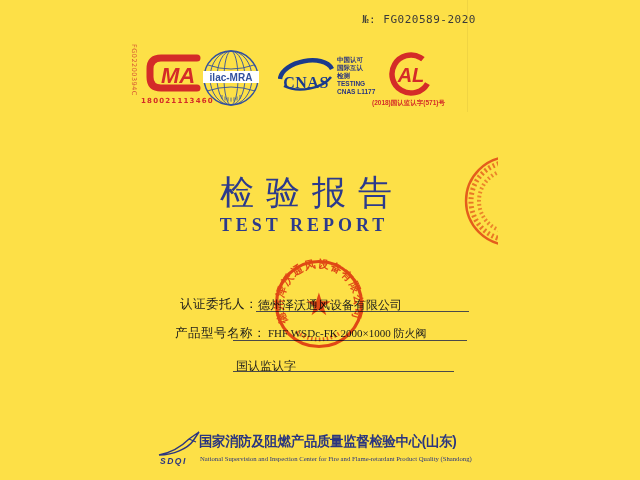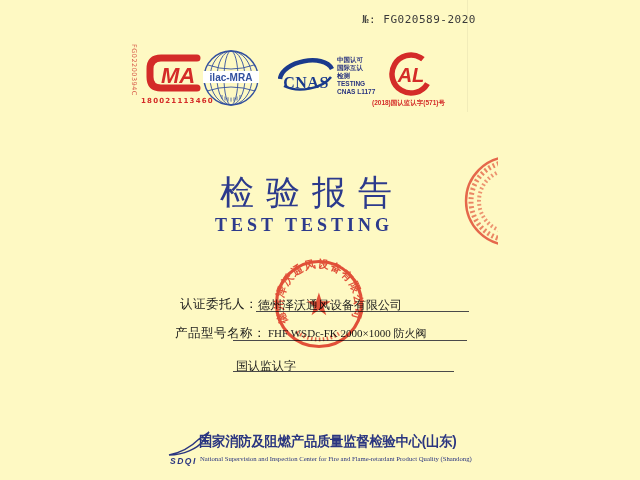--- a/index.html
+++ b/index.html
@@ -1,17 +1,17 @@
 <!DOCTYPE html>
 <html><head>
 <meta charset="utf-8">
 <style>
   html,body{margin:0;padding:0;background:#e8e8e8;}
   #page{
-    position:relative;width:640px;height:480px;background:#fef9c3;
+    position:relative;width:640px;height:480px;background:#fde047;
     font-family:"Liberation Serif","DejaVu Serif",serif;overflow:hidden;
     box-shadow:0 0 4px rgba(0,0,0,.2);
   }
   .abs{position:absolute;}
   .report-no{left:362px;top:13px;font-size:11px;color:#3a3a3a;letter-spacing:.5px;
     font-family:"DejaVu Sans Mono",monospace;}
   .side-code{left:130px;top:44px;font-size:6.5px;color:#cf3a30;opacity:.85;
     writing-mode:vertical-rl;letter-spacing:.5px;font-family:"DejaVu Sans",sans-serif;}
   .cma-wrap{left:145px;top:52px;}
   .cma-no{left:141px;top:97px;width:72px;text-align:center;font-size:7px;color:#d42b28;
@@ -26,21 +26,21 @@
   .title-zh{left:80px;top:170px;width:440px;text-align:center;font-size:34px;
     font-weight:normal;letter-spacing:12px;padding-left:12px;color:#2c3a8c;}
   .title-en{left:80px;top:215px;width:440px;text-align:center;font-size:18px;
     font-weight:bold;letter-spacing:4px;padding-left:4px;color:#2c3a8c;}
   .field-label{font-size:12.5px;color:#1c1c1c;letter-spacing:.5px;}
   .field-value{font-size:12px;color:#1c1c1c;}
   .underline{height:0;border-bottom:1.5px solid #4a4a4a;}
   .stamp{left:271px;top:256px;opacity:.86;mix-blend-mode:multiply;}
   .partial-stamp{left:450px;top:156px;opacity:.8;mix-blend-mode:multiply;}
   .edge-line{left:467px;top:0;width:1px;height:112px;background:rgba(0,0,0,.05);}
-  .footer-logo{left:166px;top:430px;}
+  .footer-logo{left:156px;top:430px;}
   .footer-zh{left:199px;top:433px;font-size:14px;font-weight:bold;color:#2a3580;
     letter-spacing:-.2px;font-family:"Liberation Sans",sans-serif;transform:scaleX(.95);
     transform-origin:left;}
   .footer-en{left:200px;top:455px;font-size:6.7px;color:#2a3580;
     font-family:"Liberation Serif",serif;}
 </style>
 </head>
 <body>
 
 <div id="page">
@@ -91,21 +91,21 @@
     <svg width="52" height="46" viewBox="0 0 52 46">
       <circle cx="26" cy="23" r="19" fill="none" stroke="#d42b28" stroke-width="5.5" stroke-dasharray="92 28" transform="rotate(30 26 23)"></circle>
       <text x="26" y="31" text-anchor="middle" font-size="20" font-weight="bold" font-style="italic" fill="#d42b28" font-family="Liberation Sans, sans-serif">AL</text>
     </svg>
   </div>
   <div class="abs cal-caption">(2018)国认监认字(571)号</div>
 
   <div class="abs edge-line"></div>
 
   <div class="abs title-zh">检验报告</div>
-  <div class="abs title-en">TEST TESTING</div>
+  <div class="abs title-en">TEST REPORT</div>
 
   <div class="abs field-label" style="left:180px;top:296px;text-align:center;">认证委托人：</div>
   <div class="abs field-value" style="left:258px;top:297px;">德州泽沃通风设备有限公司</div>
   <div class="abs underline" style="left:256px;top:311px;width:213px;"></div>
 
   <div class="abs field-label" style="left:175px;top:325px;">产品型号名称：</div>
   <div class="abs field-value" style="left:236px;top:326px;font-size:11px;margin-left:32px;">FHF WSDc-FK 2000×1000 防火阀</div>
   <div class="abs underline" style="left:233px;top:340px;width:234px;"></div>
 
   <div class="abs field-value" style="left:236px;top:358px;">国认监认字</div>

